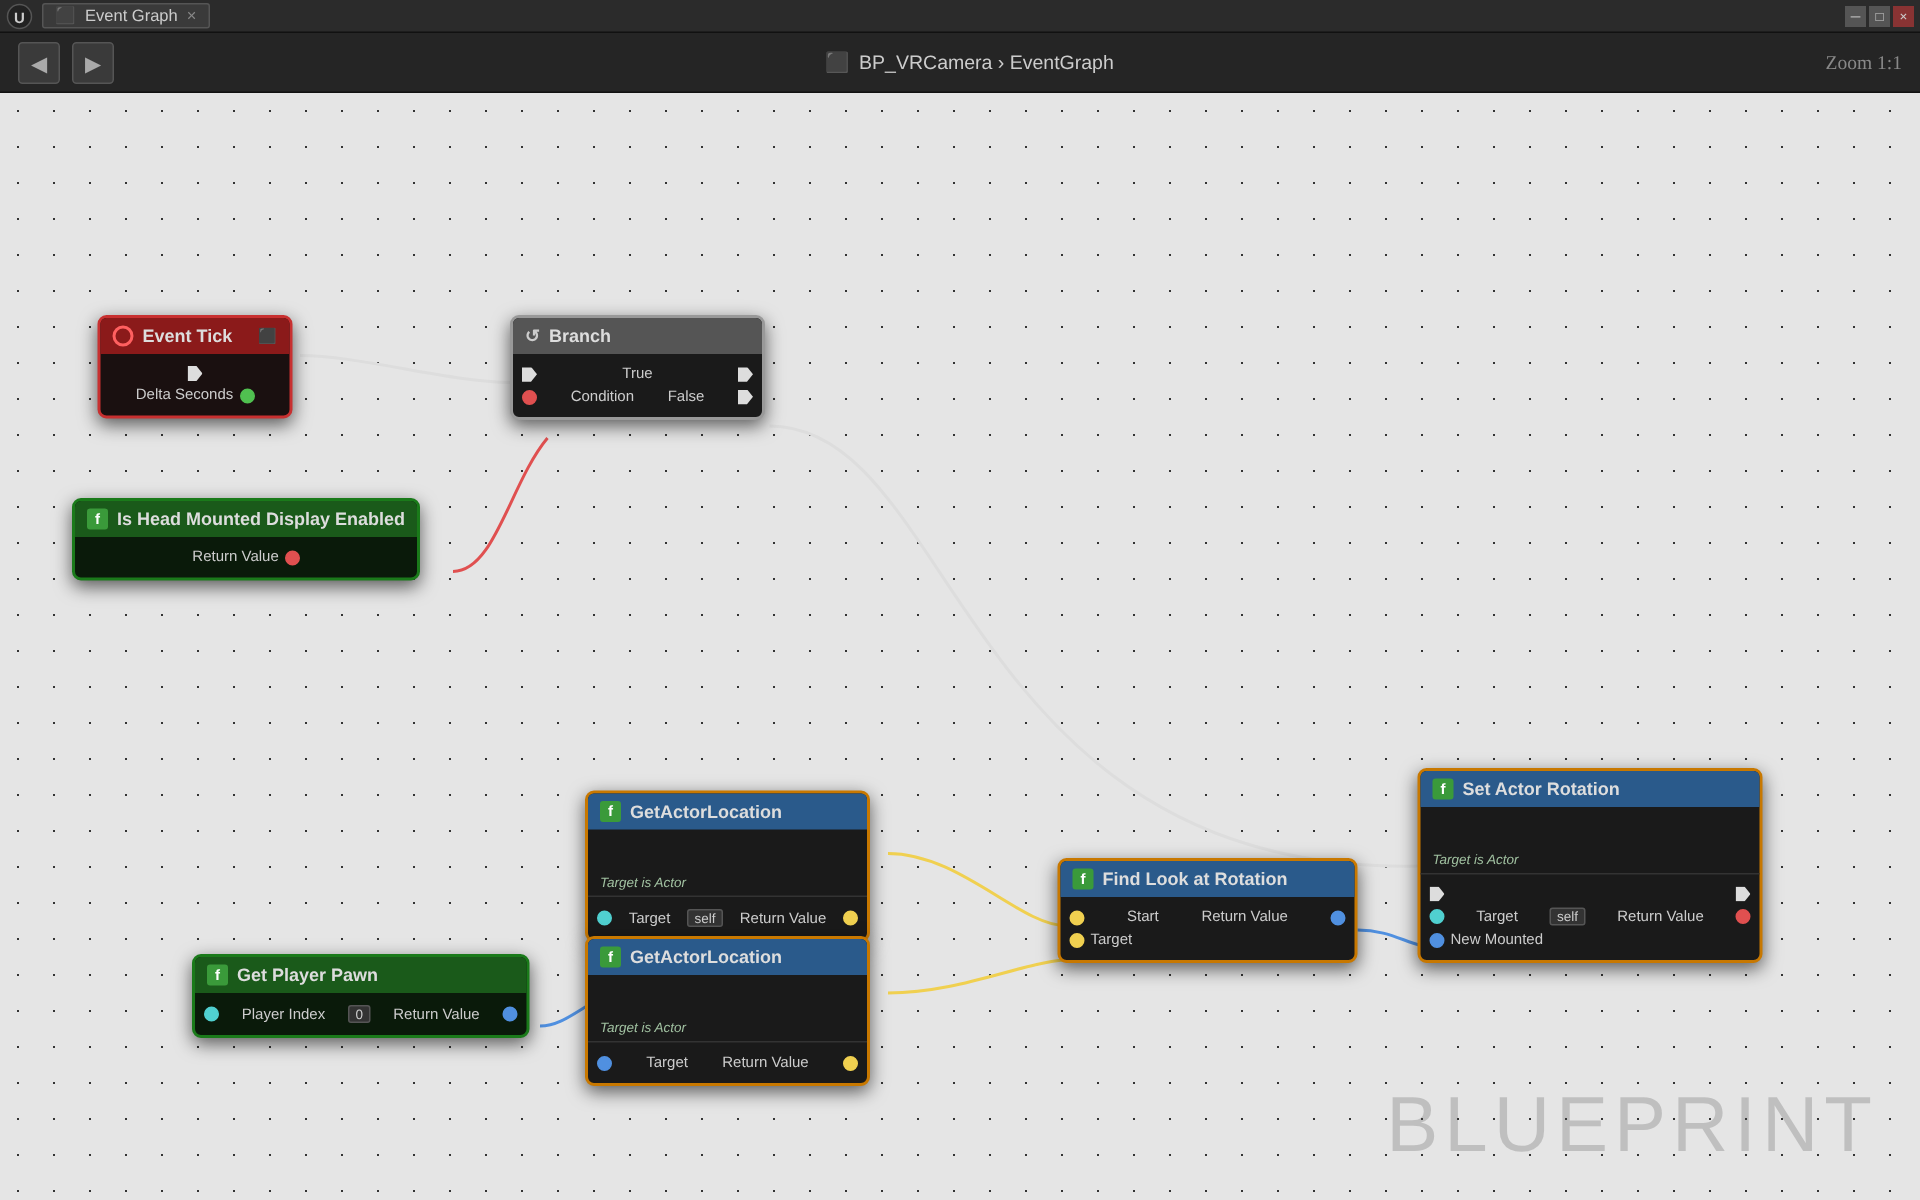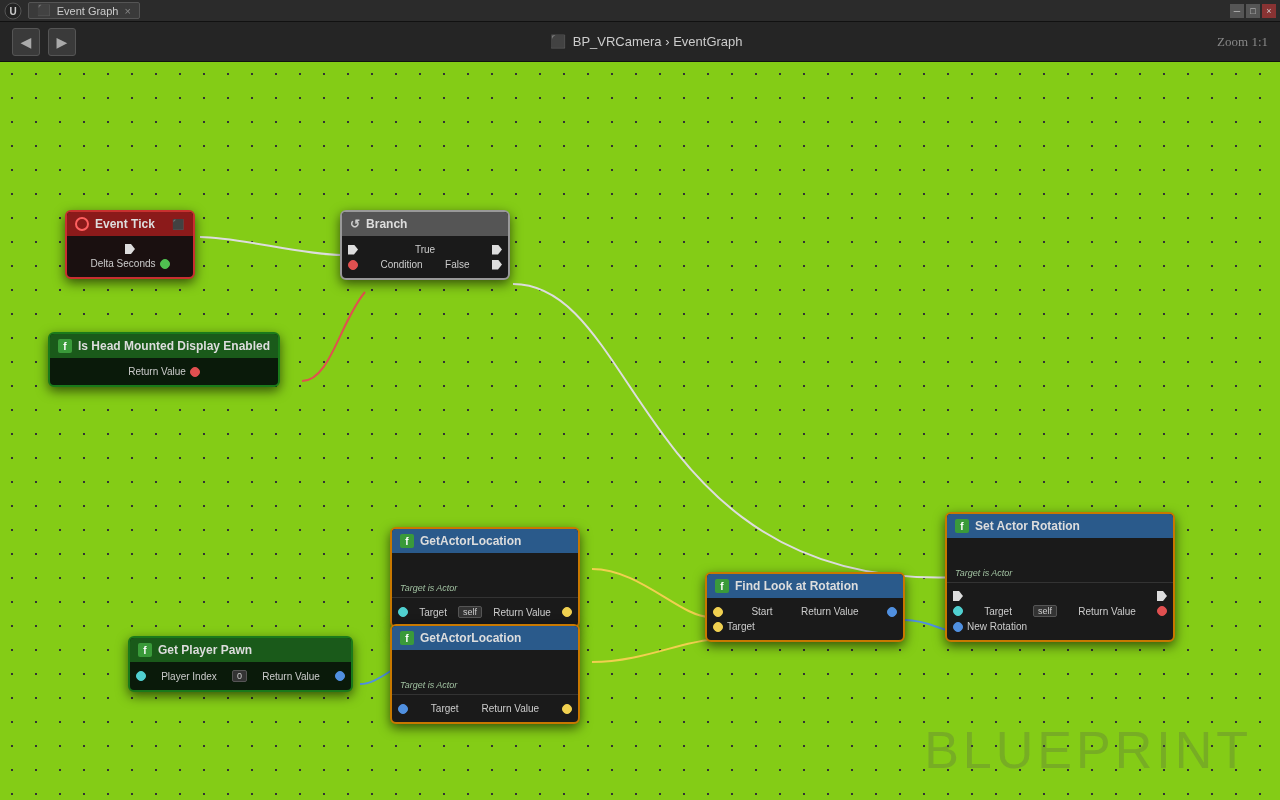--- a/index.html
+++ b/index.html
@@ -99,21 +99,21 @@
     #zoom-indicator {
       color: #888;
       font-size: 13px;
       font-family: Liberation Serif, serif;
     }
 
     
     #graph-canvas {
       width: 100%;
       height: calc(800px - 62px);
-      background: #84cc16;
+      background: #e5e5e5;
       position: relative;
       overflow: hidden;
     }
 
     
     #graph-canvas::before {
       content: '';
       position: absolute;
       top: 0; left: 0; right: 0; bottom: 0;
       background-image: radial-gradient(circle, #333 1px, transparent 1px);
@@ -475,21 +475,21 @@
       </div>
       <div class="pin-row both">
         <span class="pin cyan"></span>
         <span class="pin-label">Target</span>
         <span class="pin-value">self</span>
         <span class="pin-label">Return Value</span>
         <span class="pin red"></span>
       </div>
       <div class="pin-row input">
         <span class="pin blue"></span>
-        <span class="pin-label">New Rotation</span>
+        <span class="pin-label">New Mounted</span>
       </div>
     </div>
   </div>
 
   <div class="bp-node pure-node" id="node-get-player-pawn">
     <div class="node-header">
       <span class="func-icon">f</span>
       <span>Get Player Pawn</span>
     </div>
     <div class="node-body">

